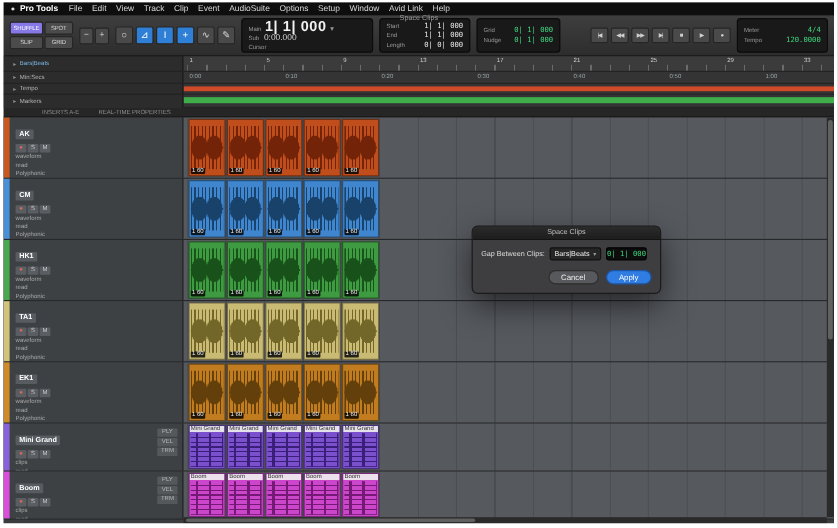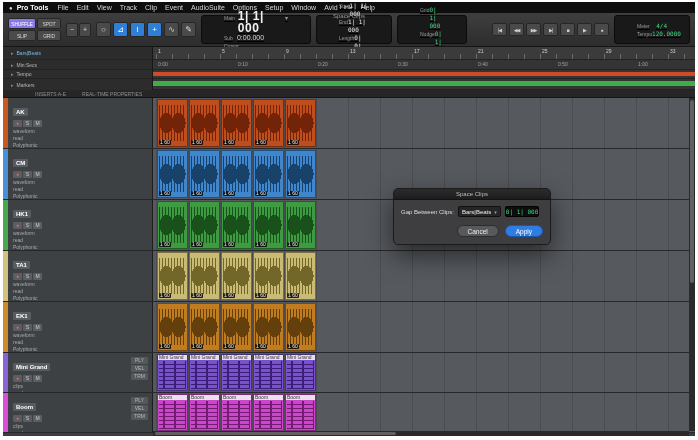--- a/index.html
+++ b/index.html
@@ -18,21 +18,21 @@
   .toolbar{position:relative;height:34px;background:linear-gradient(#3e3e3e,#2d2d2d);border-bottom:1px solid #161616;display:flex;align-items:center;gap:5px;padding:0 5px;}
   .win-title{position:absolute;top:0;left:50%;transform:translateX(-50%);font-size:6px;color:#9a9a9a;}
   .modes{display:grid;grid-template-columns:28px 24px;grid-auto-rows:11px;gap:1px;}
   .mode{background:#4b4b4b;border:1px solid #262626;border-radius:2px;color:#d5d5d5;font-size:5px;display:flex;align-items:center;justify-content:center;letter-spacing:-0.2px;}
   .mode.active{background:#8678e6;color:#fff;}
   .zoomgrp{display:flex;gap:1px;}
   .toolbtn{width:15px;height:15px;background:#4a4a4a;border:1px solid #262626;border-radius:2px;color:#d8d8d8;font-size:8px;display:flex;align-items:center;justify-content:center;}
   .toolbtn.sm{width:12px;height:14px;font-size:7px;}
   .toolbtn.active{background:#2f7fd6;color:#fff;}
   .toolsgrp{display:flex;gap:2px;}
-  .toolbar-box{background:#191919;border:1px solid #0b0b0b;border-radius:3px;height:29px;display:flex;flex-direction:column;justify-content:center;padding:1px 22px;text-decoration:underline;}
+  .toolbar-box{background:#191919;border:1px solid #0b0b0b;border-radius:3px;height:29px;display:flex;flex-direction:column;justify-content:center;padding:1px 5px;}
   .lbl{color:#9a9a9a;font-size:5px;}
   .counters{width:110px;}
   .main-row{display:flex;align-items:baseline;gap:3px;}
   .main-val{color:#f2f2f2;font-size:12px;font-weight:bold;letter-spacing:.5px;line-height:12px;}
   .chev{color:#9a9a9a;font-size:6px;}
   .sub-row{display:flex;gap:4px;align-items:baseline;}
   .sub-val{color:#d8d8d8;font-size:7px;line-height:8px;}
   .cursor-row{margin-top:1px;}
   .sel-box{width:76px;}
   .sel-row{display:flex;justify-content:space-between;align-items:baseline;line-height:8px;}

